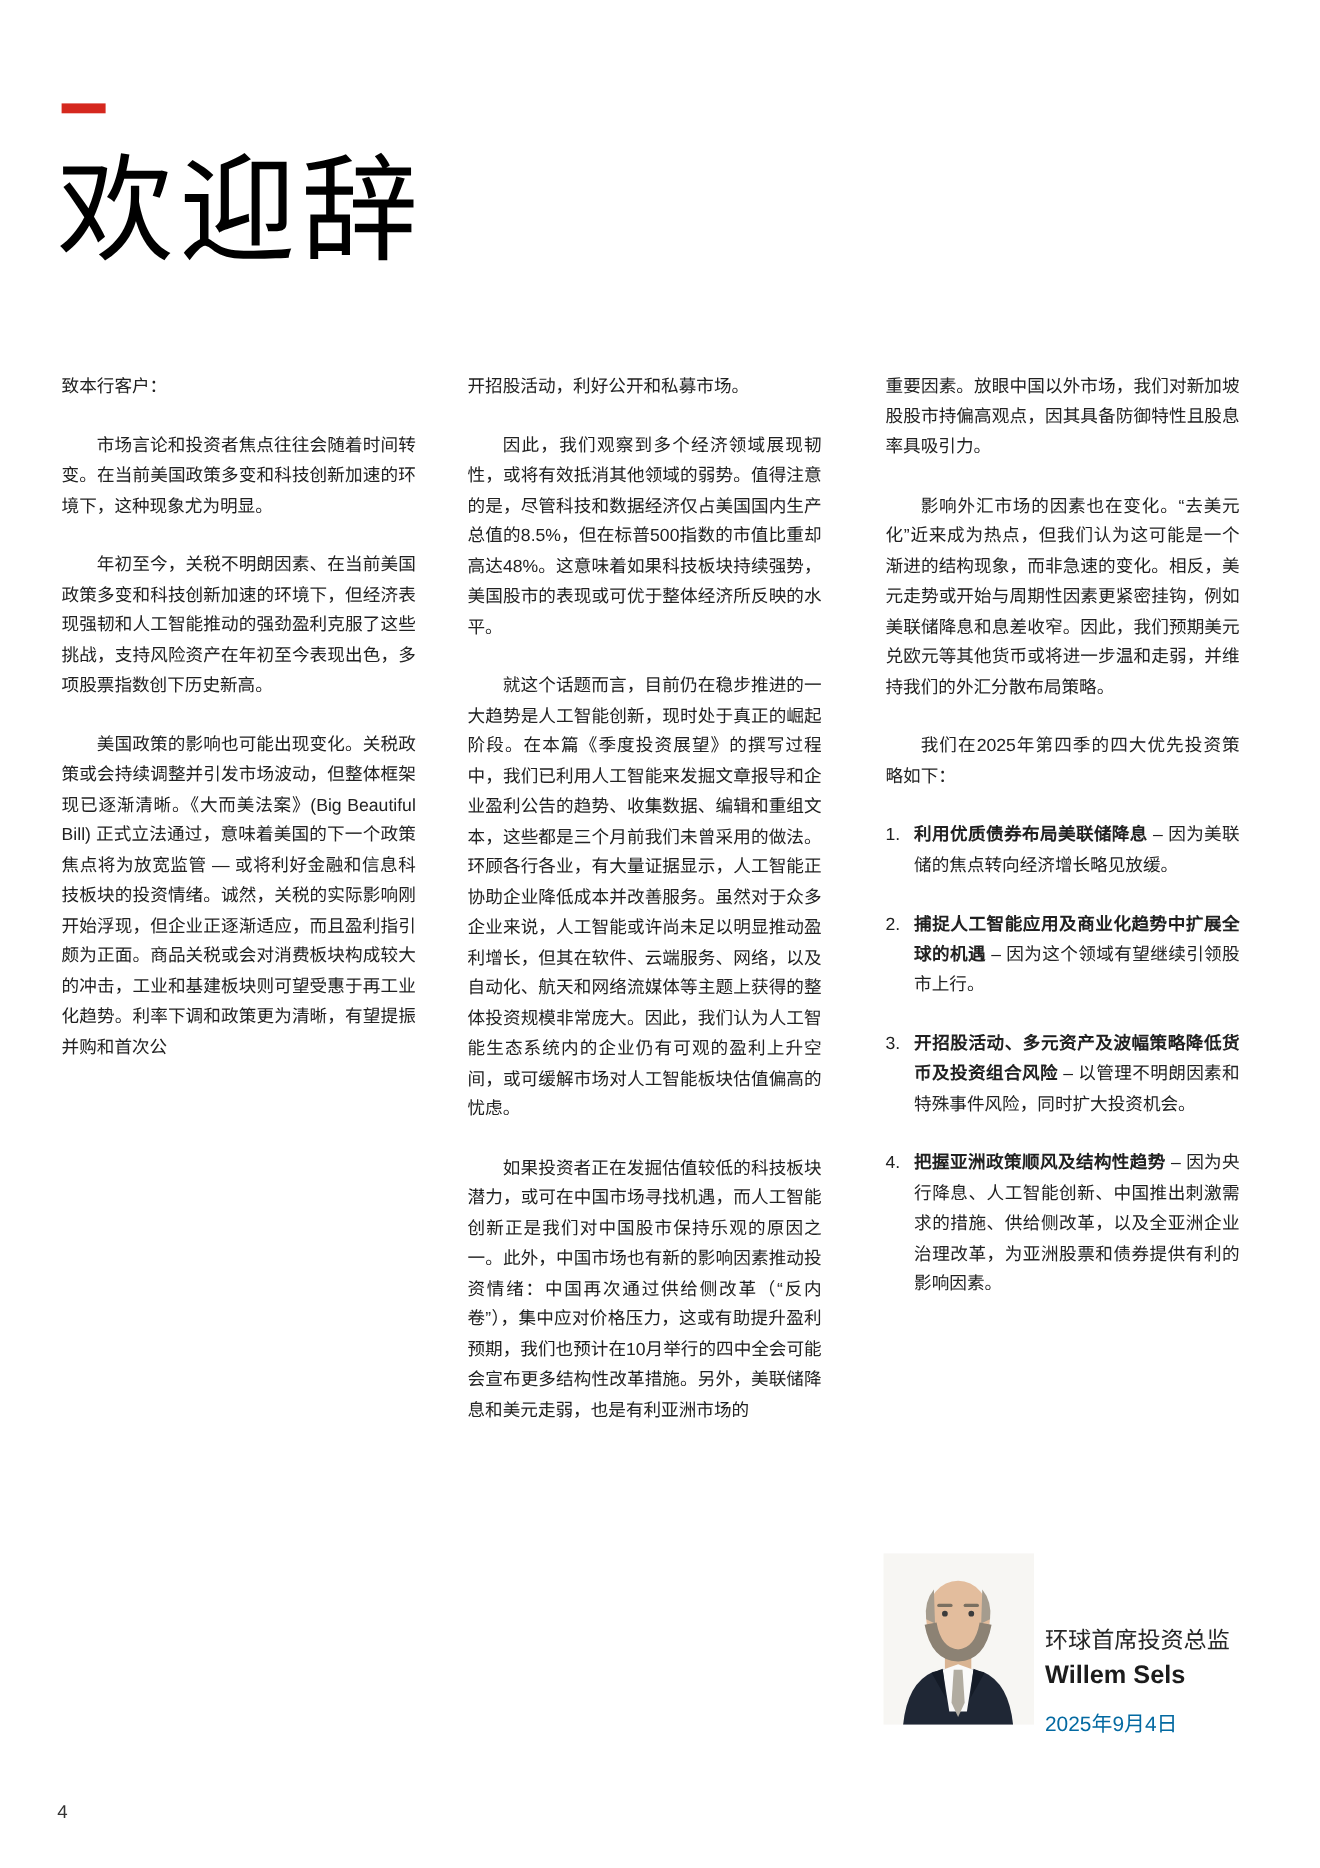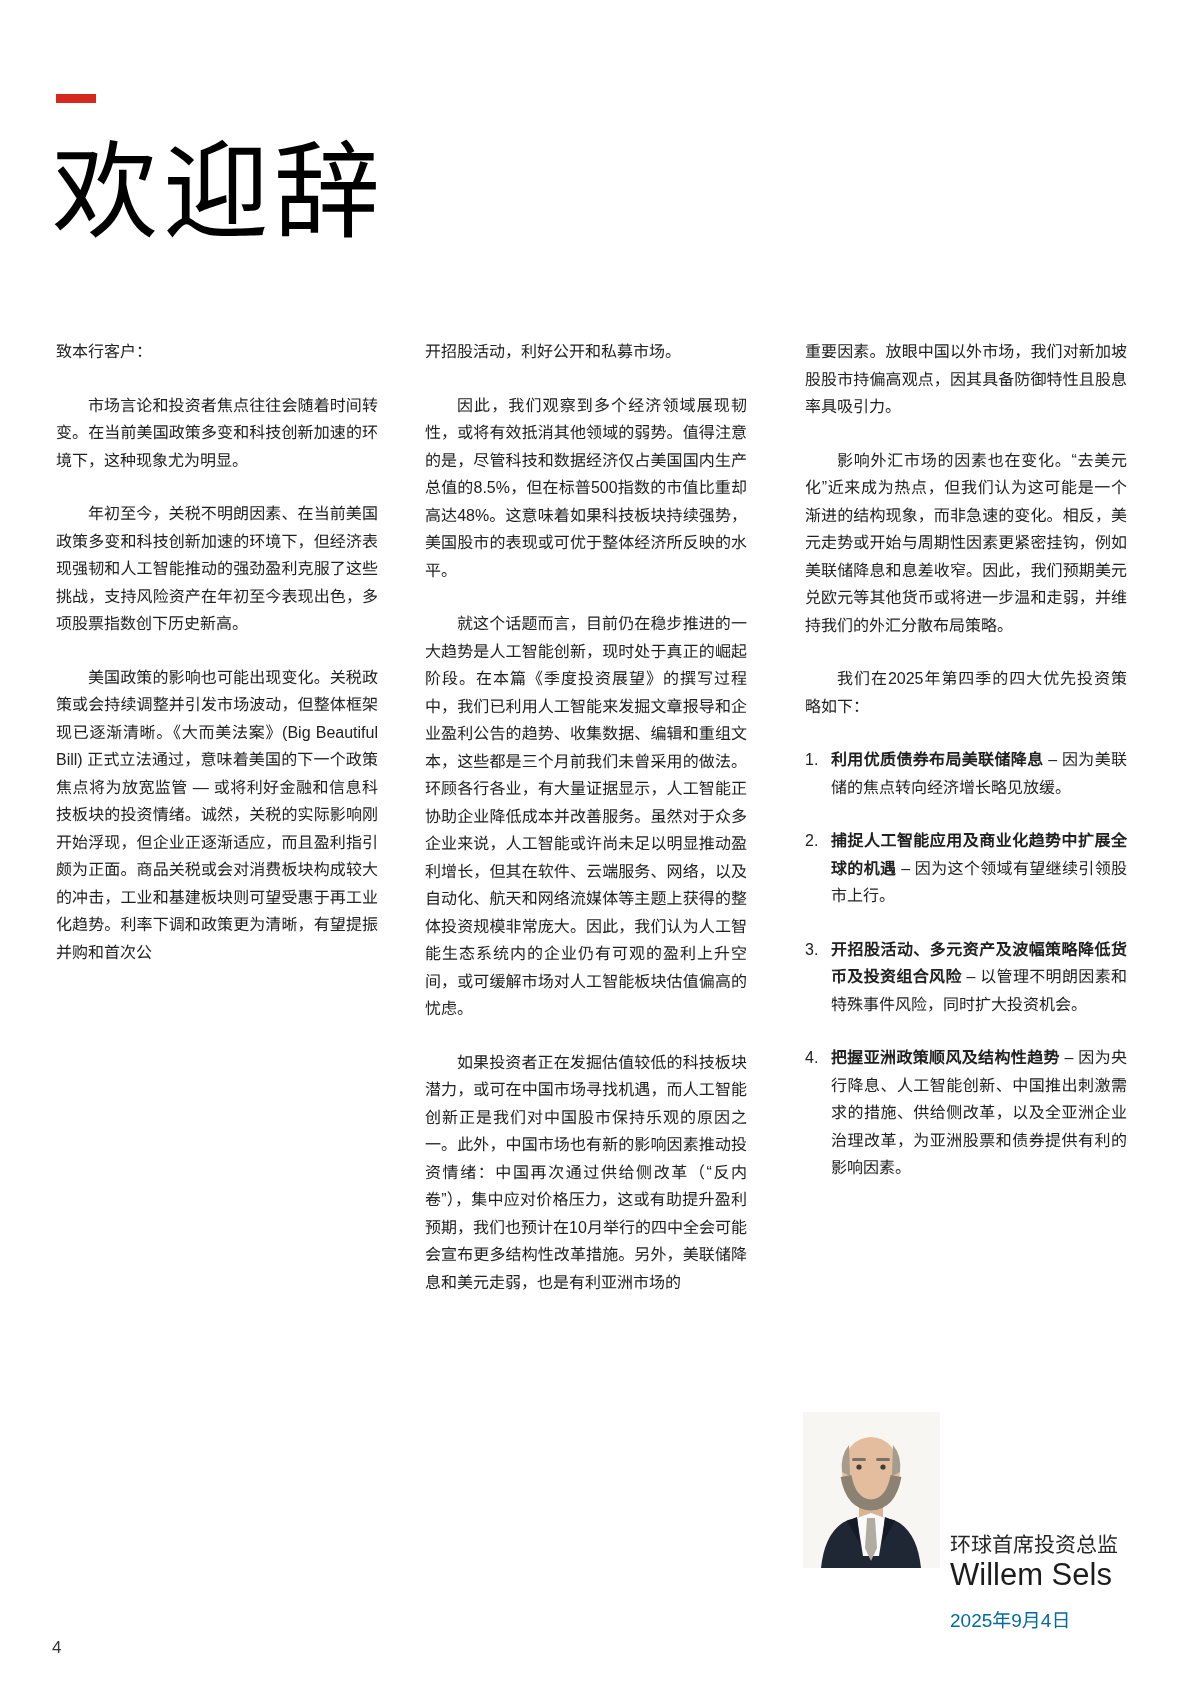--- a/index.html
+++ b/index.html
@@ -35,24 +35,24 @@
   .strategies{list-style:none;margin:0;padding:0;}
   .strategy{display:flex;margin:0 0 26px;}
   .strategy .num{flex:0 0 26px;}
   .strategy .li-body{flex:1;text-align:justify;}
   .strategy b{font-weight:bold;}
   .photo{
     position:absolute;left:803px;top:1412px;
     width:137px;height:156px;
   }
   .signature{
-    position:absolute;left:950px;top:1530px;
+    position:absolute;left:950px;top:1477px;
   }
   .sig-role{font-size:21px;line-height:30px;color:#262626;}
-  .sig-name{font-size:31px;line-height:30px;font-weight:normal;color:#1c1c1c;}
+  .sig-name{font-size:23px;line-height:30px;font-weight:bold;color:#1c1c1c;}
   .sig-date{margin-top:15px;font-size:19px;color:#0369a1;}
   .page-number{
     position:absolute;left:52px;top:1638px;
     font-size:17px;color:#333333;
   }
 </style>
 </head>
 <body>
 
 <div class="page">

